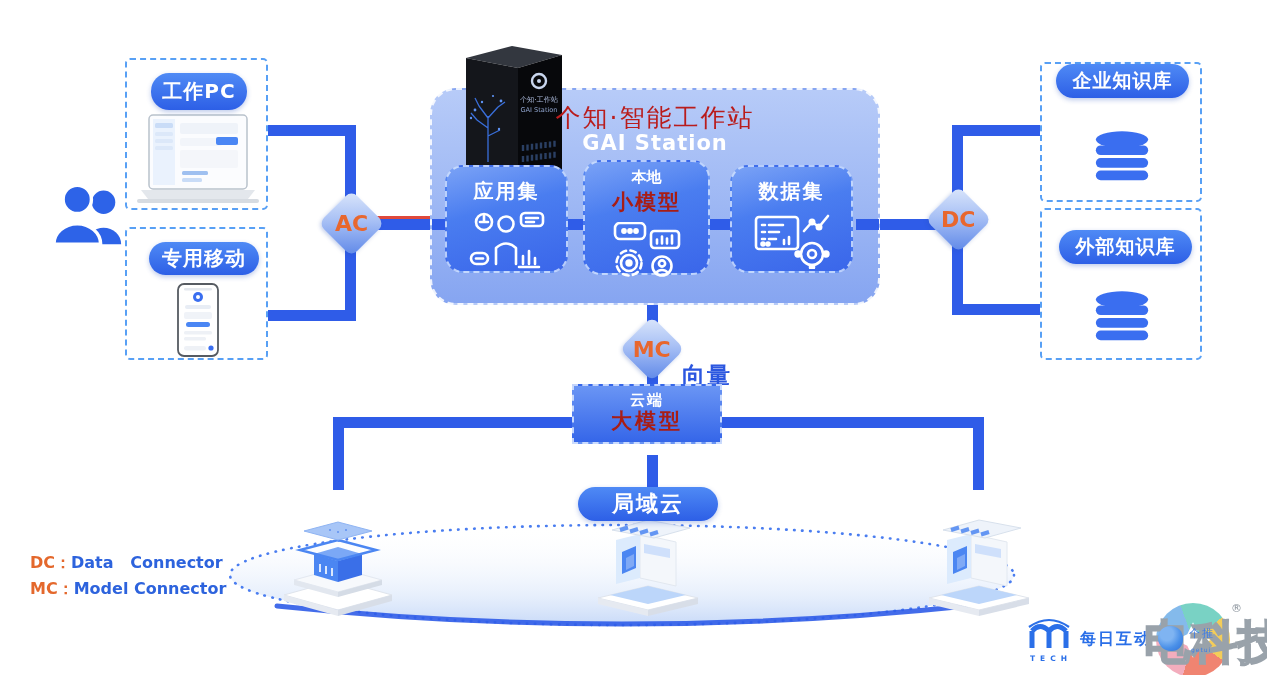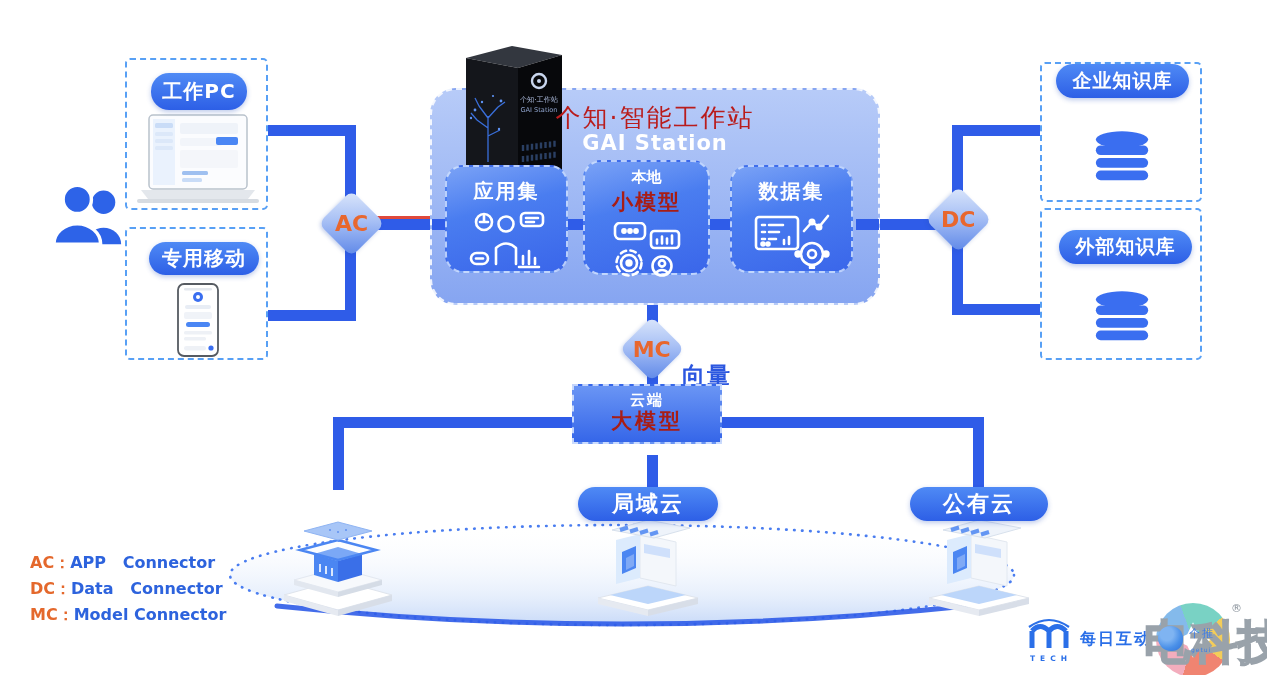--- a/index.html
+++ b/index.html
@@ -333,29 +333,22 @@
     <polygon points="34,36 48,30 48,52 34,58" fill="#4B86F2"></polygon>
     <polygon points="38,42 46,38 46,50 38,54" fill="#7FA9F5"></polygon>
     <polygon points="56,28 82,33 82,42 56,37" fill="#CFE0FB"></polygon>
     <polygon points="24,14 60,4 102,12 66,22" fill="#EEF3FA" stroke="#D7E0EC"></polygon>
     <path d="M32,14 l8,-2.5 M42,15.5 l8,-2.5 M52,17 l8,-2.5 M62,18.5 l8,-2.5" stroke="#6496F3" stroke-width="4"></path>
   </svg>
 
   <div class="pill cloud-pill" style="left:578px; top:487px; width:140px;">
     <span>局域云</span>
   </div>
-  <div class="pill cloud-pill" style="left:910px; top:487px; width:138px;">
-    <span>公有云</span>
-  </div>
 
   <div class="legend">
-    <div class="legend-row">
-      <span class="legend-key">AC：</span>
-        <span class="legend-val">APP   Connector</span>
-    </div>
     <div class="legend-row">
       <span class="legend-key">DC：</span>
         <span class="legend-val">Data   Connector</span>
     </div>
     <div class="legend-row">
       <span class="legend-key">MC：</span>
         <span class="legend-val">Model Connector</span>
     </div>
   </div>
 

